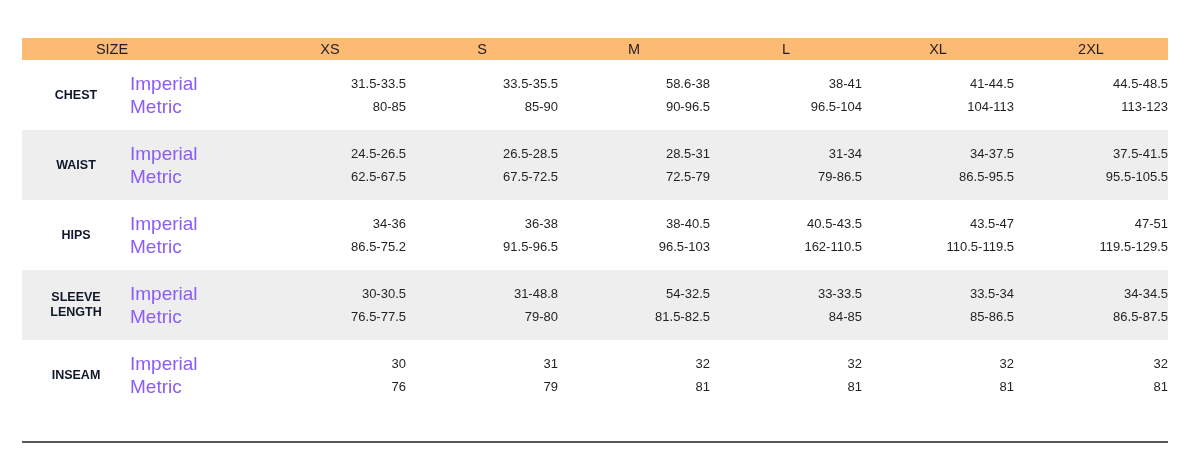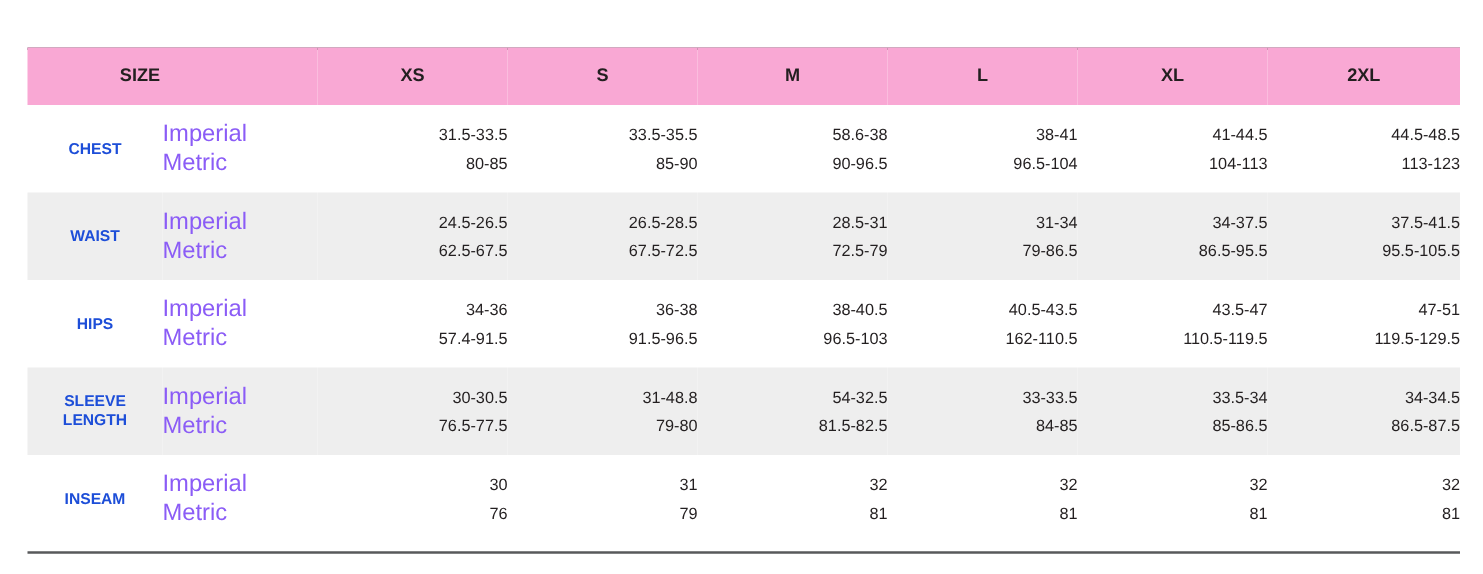--- a/index.html
+++ b/index.html
@@ -38,24 +38,24 @@
     table-layout: fixed;
   }
   table.size-table td, table.size-table th {
     padding: 0;
     margin: 0;
     border: none;
     vertical-align: middle;
   }
   
   .hdr-row td {
-    background: #f9a8d4;
-    height: 46px;
+    background: #fdba74;
+    height: 22px;
     font-size: 14.5px;
-    font-weight: bold;
+    font-weight: normal;
     text-align: center;
     color: #231f20;
   }
   .hdr-row td.hdr-size {
     text-align: center;
   }
   .hdr-row td.hdr-size .sizeword {
     display: block;
     margin-left: -52px;
   }
@@ -67,21 +67,21 @@
     background: #eeeeee;
   }
   .data-row.plain td {
     background: #ffffff;
   }
   .cell-label {
     text-align: center;
     font-size: 12.5px;
     font-weight: bold;
     line-height: 15px;
-    color: #1d4ed8;
+    color: #0f172a;
     padding-left: 4px;
   }
   .cell-units {
     font-size: 19px;
     line-height: 23px;
     color: #8b5cf6;
     padding-left: 18px;
     text-align: left;
     border-right: 1px solid #58595b;
   }
@@ -239,21 +239,21 @@
         <td class="cell-label">HIPS</td>
         <td class="cell-units">
           <div class="units-stack">
             <div>Imperial</div>
             <div>Metric</div>
           </div>
         </td>
         <td class="cell-val">
           <div class="vals-stack">
             <div>34-36</div>
-            <div>57.4-91.5</div>
+            <div>86.5-75.2</div>
           </div>
         </td>
         <td class="cell-val">
           <div class="vals-stack">
             <div>36-38</div>
             <div>91.5-96.5</div>
           </div>
         </td>
         <td class="cell-val">
           <div class="vals-stack">

